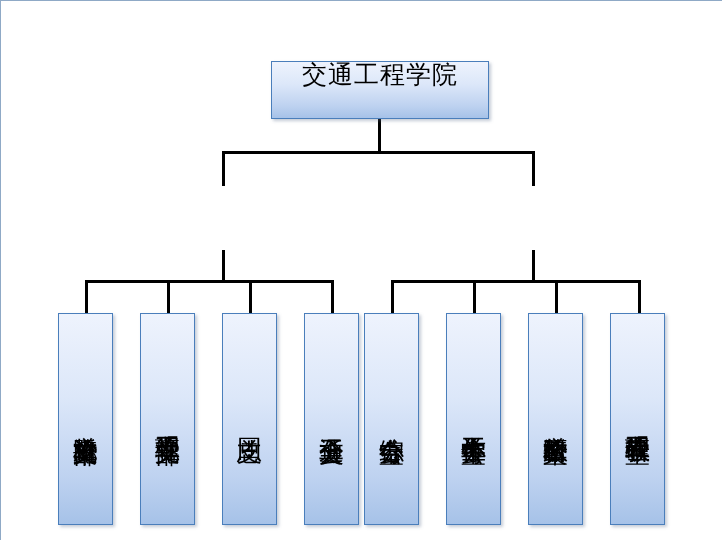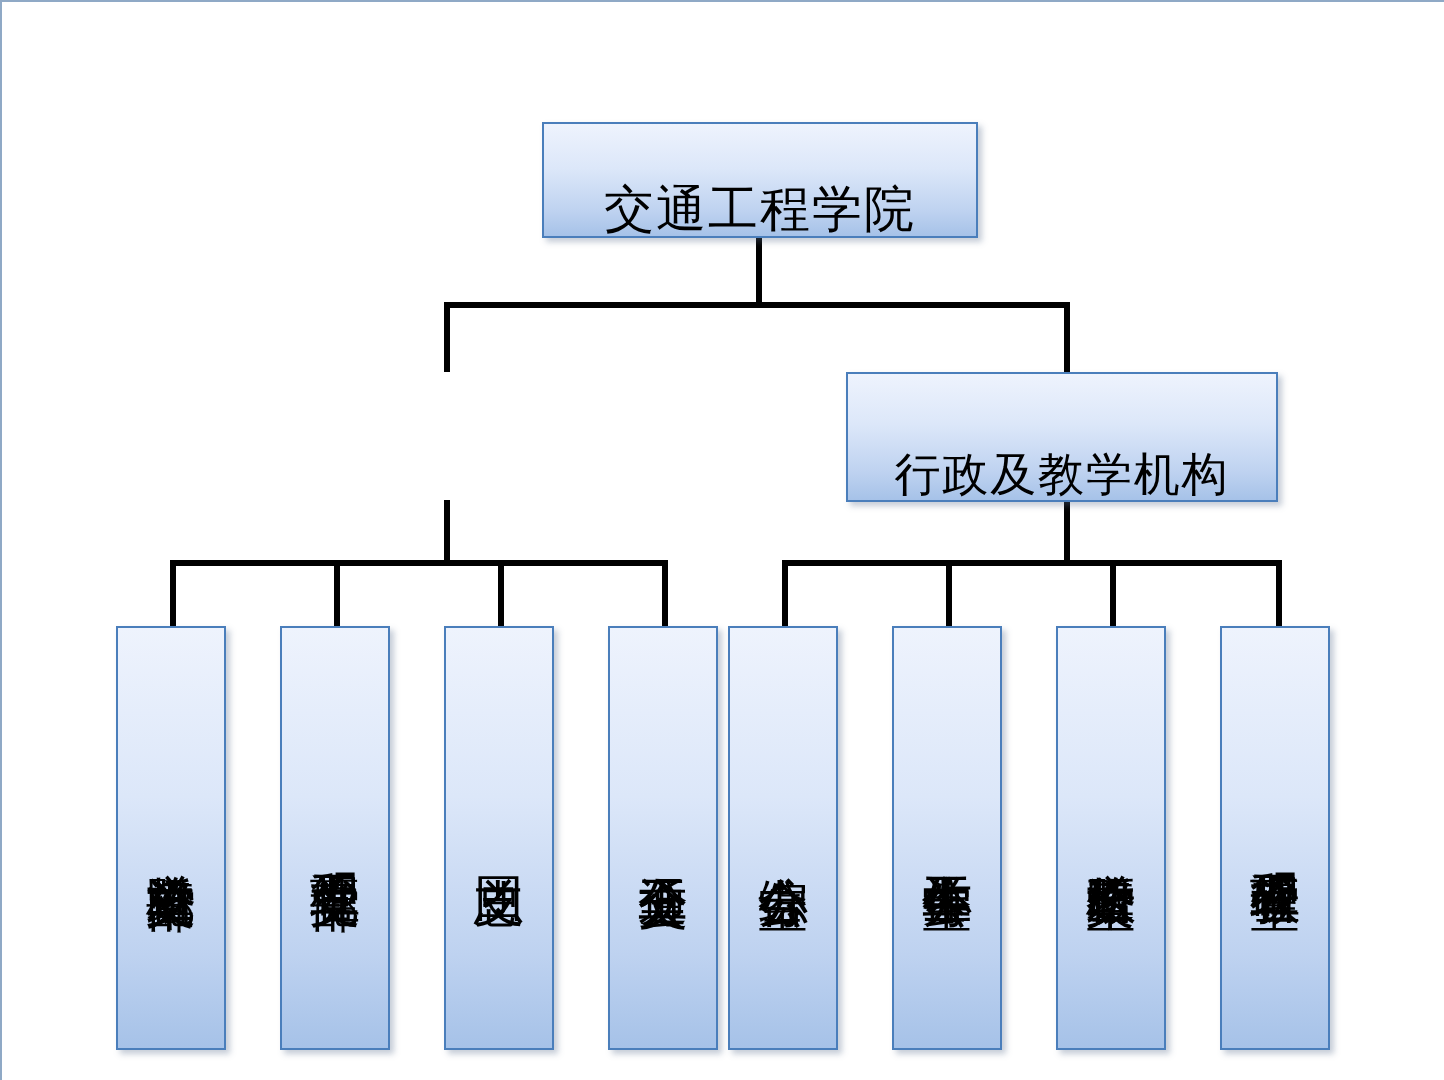--- a/index.html
+++ b/index.html
@@ -20,21 +20,21 @@
   }
 
   
   .node {
     position: absolute;
     box-sizing: border-box;
     border: 1px solid #4a7ebb;
     background: linear-gradient(to bottom, #eef3fd 0%, #dce7f9 40%, #bed2f0 78%, #a6c2e8 100%);
     box-shadow: 2px 2px 3px rgba(90,110,140,0.35);
     display: flex;
-    align-items: flex-end;
+    align-items: flex-start;
     justify-content: center;
     color: #000000;
     z-index: 2;
   }
   .node .label {
     display: block;
     line-height: 1.06;
     letter-spacing: 0.04em;
     white-space: nowrap;
   }
@@ -92,23 +92,20 @@
   <div class="conn vline" style="left:390px; top:279px; height:34px;"></div>
   <div class="conn vline" style="left:472px; top:279px; height:34px;"></div>
   <div class="conn vline" style="left:554px; top:279px; height:34px;"></div>
   <div class="conn vline" style="left:637px; top:279px; height:34px;"></div>
 
   <div class="node lvl1" style="left:270px; top:60px; width:218px; height:58px;">
     <span class="label">交通工程学院</span>
   </div>
 
 
-  <div class="node lvl2" style="left:422px; top:185px; width:216px; height:65px;">
-    <span class="label">行政及教学机构</span>
-  </div>
 
   <div class="node lvl3" style="left:57px; top:312px; width:55px; height:212px;">
     <span class="label">道路桥梁党支部</span>
   </div>
 
   <div class="node lvl3" style="left:139px; top:312px; width:55px; height:212px;">
     <span class="label">工程管理党支部</span>
   </div>
 
   <div class="node lvl3" style="left:221px; top:312px; width:55px; height:212px;">

